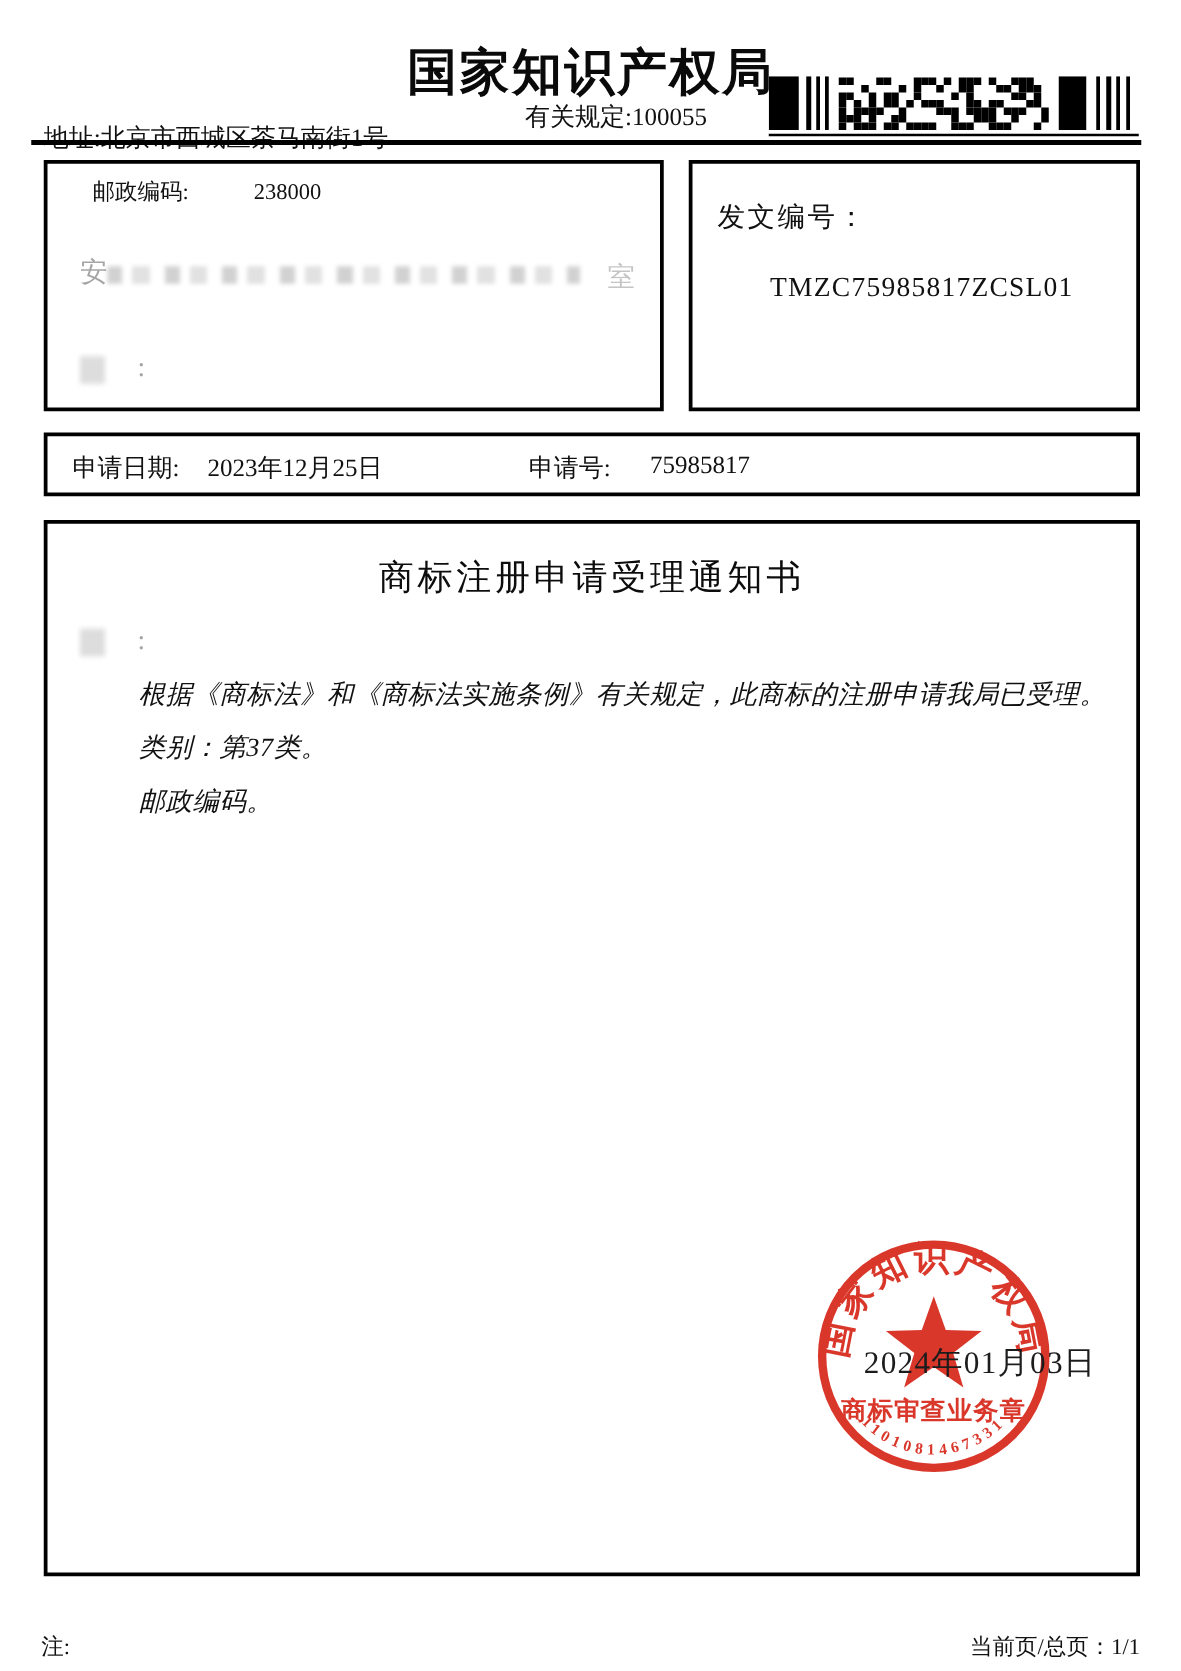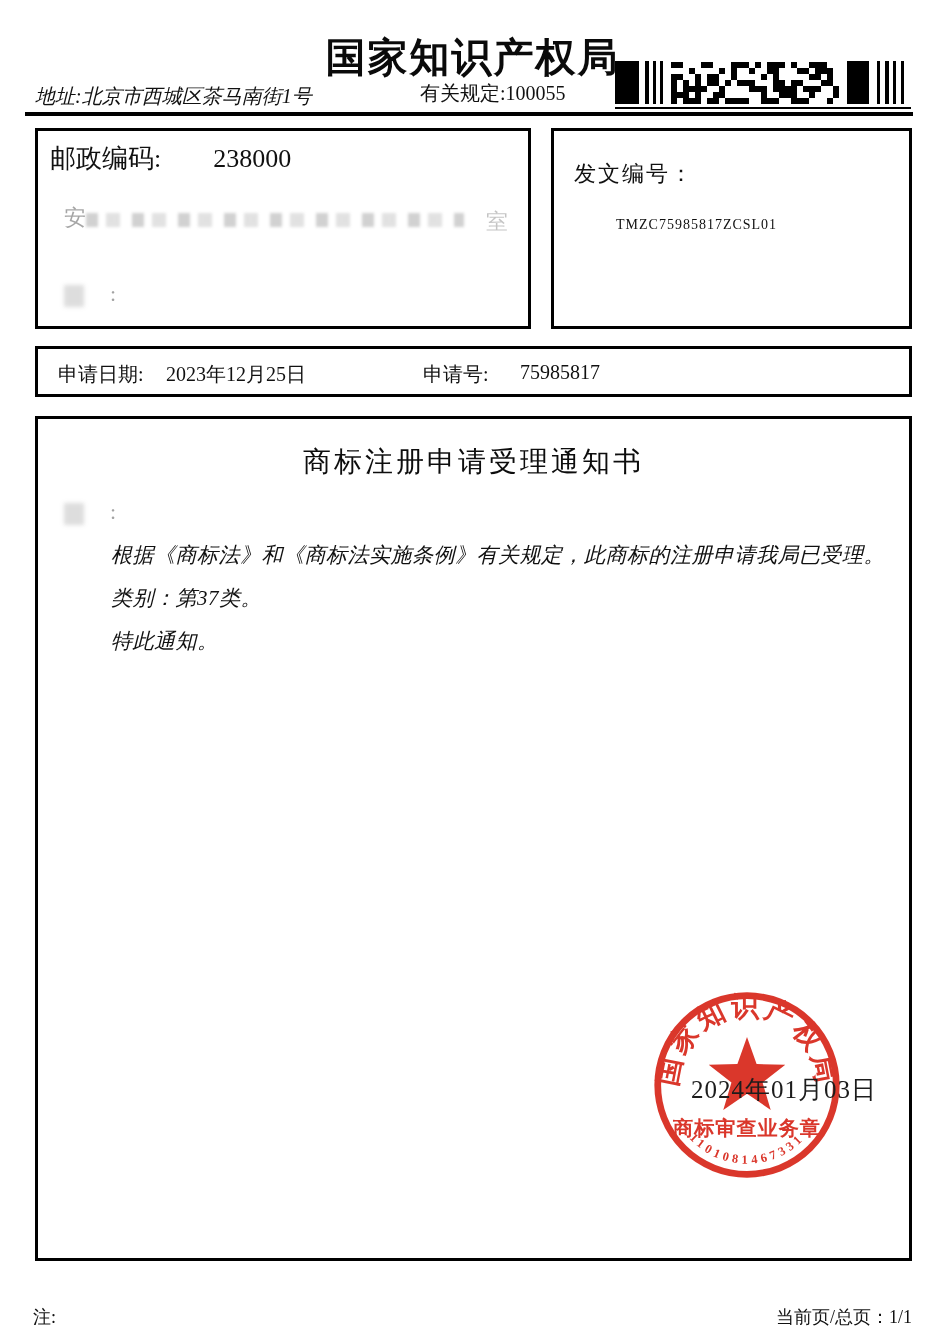--- a/index.html
+++ b/index.html
@@ -16,33 +16,33 @@
   .org-title {
     position: absolute;
     top: 14px; left: 0; width: 100%;
     text-align: center;
     font-size: 40px;
     font-weight: bold;
     letter-spacing: 2px;
     color: #0a0a0a;
   }
   .addr-row { position: absolute; top: 64px; left: 0; width: 100%; font-size: 20px; }
-  .addr-label { position: absolute; left: 35px; top: 3px; white-space: nowrap; font-style: italic; }
+  .addr-label { position: absolute; left: 35px; top: 17px; white-space: nowrap; }
   .postal-label { position: absolute; left: 420px; top: 0; white-space: nowrap; }
   .barcode { position: absolute; left: 615px; top: 45px; }
   .barcode-underline { position: absolute; left: 615px; top: 91px; width: 296px; height: 2px; background: #000; }
   .top-rule { position: absolute; left: 25px; top: 96px; width: 888px; height: 4px; background: #000; }
 
   .box { position: absolute; border: 3px solid #000; background: #fff; }
   .recipient-box { left: 35px; top: 112px; width: 496px; height: 201px; }
   .dispatch-box  { left: 551px; top: 112px; width: 361px; height: 201px; }
   .app-row-box   { left: 35px; top: 330px; width: 877px; height: 51px; }
   .main-box      { left: 35px; top: 400px; width: 877px; height: 845px; }
 
-  .pc-row { position: absolute; left: 12px; top: 10px; font-size: 26px; }
+  .pc-row { position: absolute; left: 36px; top: 10px; font-size: 18px; }
   .pc-val { margin-left: 52px; }
 
   .faint { color: rgba(40,40,40,0.42); filter: blur(0.4px); }
   .fainter { color: rgba(60,60,60,0.30); filter: blur(0.6px); }
   .redact-strip {
     display: inline-block;
     height: 14px;
     background: repeating-linear-gradient(90deg, rgba(90,90,90,0.28) 0 12px, rgba(0,0,0,0) 12px 20px, rgba(90,90,90,0.18) 20px 34px, rgba(0,0,0,0) 34px 46px);
     filter: blur(1.6px);
     vertical-align: middle;
@@ -52,21 +52,21 @@
   .name-faint { position: absolute; left: 26px; top: 150px; font-size: 22px; }
   .redact-blob {
     display: inline-block; width: 20px; height: 22px;
     background: rgba(100,100,100,0.22);
     filter: blur(2px);
     vertical-align: middle;
   }
   .name-faint .colon, .addressee .colon { margin-left: 26px; color: rgba(50,50,50,0.45); }
 
   .dispatch-label { position: absolute; left: 20px; top: 28px; font-size: 22px; letter-spacing: 2px; }
-  .dispatch-value { position: absolute; left: 62px; top: 86px; font-size: 14px; letter-spacing: 1px; }
+  .dispatch-value { position: absolute; left: 62px; top: 86px; font-size: 22px; letter-spacing: 1px; }
 
   .app-row { position: absolute; left: 0; top: 0; width: 100%; height: 100%; font-size: 20px; }
   .app-date-label { position: absolute; left: 20px; top: 12px; }
   .app-date-value { position: absolute; left: 128px; top: 12px; }
   .app-no-label   { position: absolute; left: 385px; top: 12px; }
   .app-no-value   { position: absolute; left: 482px; top: 12px; }
 
   .notice-title {
     position: absolute; top: 24px; left: 0; width: 100%;
     text-align: center;
@@ -259,21 +259,21 @@
 
   <div class="box main-box">
     <div class="notice-title">商标注册申请受理通知书</div>
 
     <div class="addressee">
       <span class="redact-blob"></span><span class="colon">:</span>
     </div>
 
     <div class="body-line line1">根据《商标法》和《商标法实施条例》有关规定，此商标的注册申请我局已受理。</div>
     <div class="body-line line2">类别：第37类。</div>
-    <div class="body-line line3">特此通知。</div>
+    <div class="body-line line3">邮政编码。</div>
 
 
     <svg class="seal" width="192" height="192" viewBox="0 0 200 200" xmlns="http://www.w3.org/2000/svg">
       <defs>
         <path id="sealTopArc" d="M 28.3 106.3 A 72 72 0 1 1 171.7 106.3" fill="none"></path>
         <path id="sealBottomArc" d="M 30.5 143.5 A 82 82 0 0 0 169.5 143.5" fill="none"></path>
       </defs>
       <circle cx="100" cy="100" r="93" fill="none" stroke="#d8281c" stroke-width="7"></circle>
       <text font-size="29" font-weight="bold" fill="#d8281c" letter-spacing="4" text-anchor="middle">
         <textPath href="#sealTopArc" startOffset="50%">国家知识产权局</textPath>

